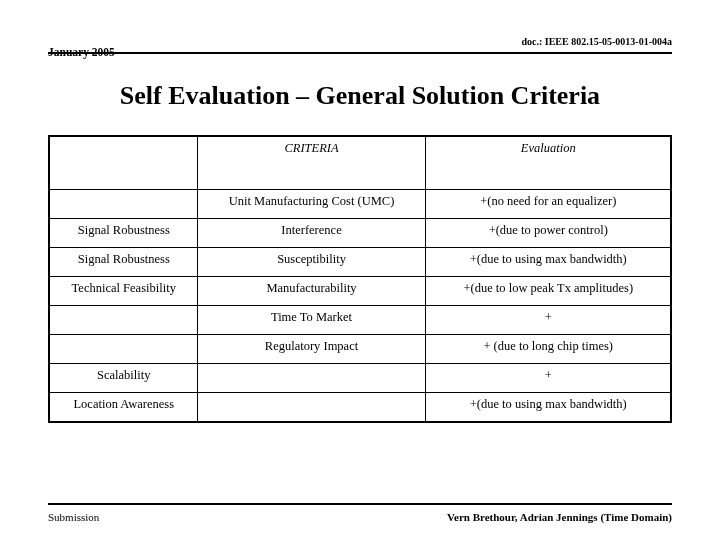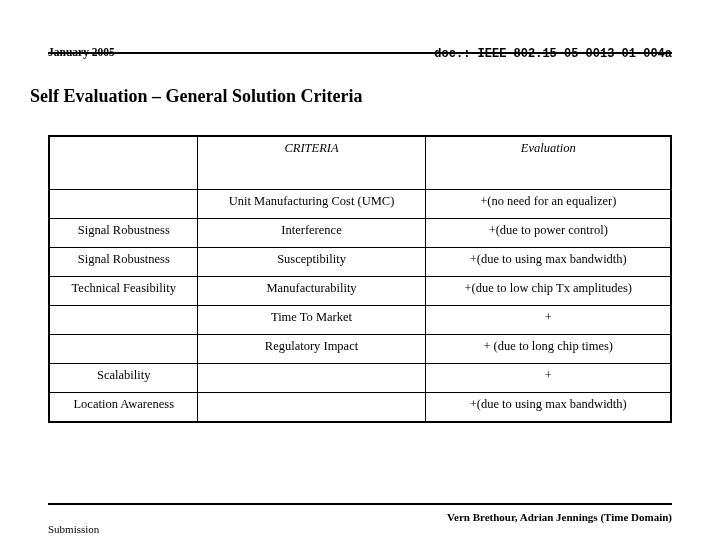--- a/index.html
+++ b/index.html
@@ -31,36 +31,35 @@
     top: 0;
     font-size: 11.5px;
     font-weight: bold;
     line-height: 15px;
     white-space: nowrap;
     margin-top: 15px;
   }
   .hdr-right {
     position: absolute;
     right: 0;
-    top: 17px;
-    font-size: 12px;
+    top: 4px;
+    font-size: 10px;
     font-weight: bold;
     line-height: 15px;
     white-space: nowrap;
-    font-family: Liberation Mono, monospace;
   }
 
   
   .slide-title {
     position: absolute;
     left: 30px;
     top: 80px;
     width: 660px;
-    text-align: left;
-    font-size: 18px;
+    text-align: center;
+    font-size: 26px;
     font-weight: bold;
     line-height: 32px;
     white-space: nowrap;
   }
 
   
   .crit-table {
     position: absolute;
     left: 48px;
     top: 135px;
@@ -93,21 +92,21 @@
     position: absolute;
     left: 48px;
     top: 503px;
     width: 624px;
     height: 24px;
     border-top: 2.5px solid #000;
   }
   .ftr-left {
     position: absolute;
     left: 0;
-    top: 17px;
+    top: 5px;
     font-size: 11px;
     line-height: 14px;
     white-space: nowrap;
   }
   .ftr-center {
     position: absolute;
     left: 0;
     right: 0;
     top: 5px;
     text-align: center;
@@ -157,21 +156,21 @@
         <td>+(due to power control)</td>
       </tr>
       <tr>
         <td>Signal Robustness</td>
         <td>Susceptibility</td>
         <td>+(due to using max bandwidth)</td>
       </tr>
       <tr>
         <td>Technical Feasibility</td>
         <td>Manufacturability</td>
-        <td>+(due to low chip Tx amplitudes)</td>
+        <td>+(due to low peak Tx amplitudes)</td>
       </tr>
       <tr>
         <td></td>
         <td>Time To Market</td>
         <td>+</td>
       </tr>
       <tr>
         <td></td>
         <td>Regulatory Impact</td>
         <td>+ (due to long chip times)</td>

